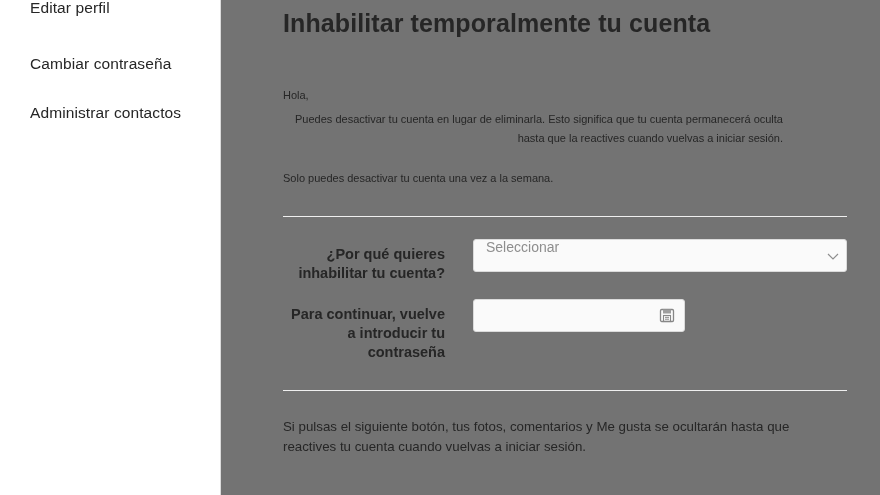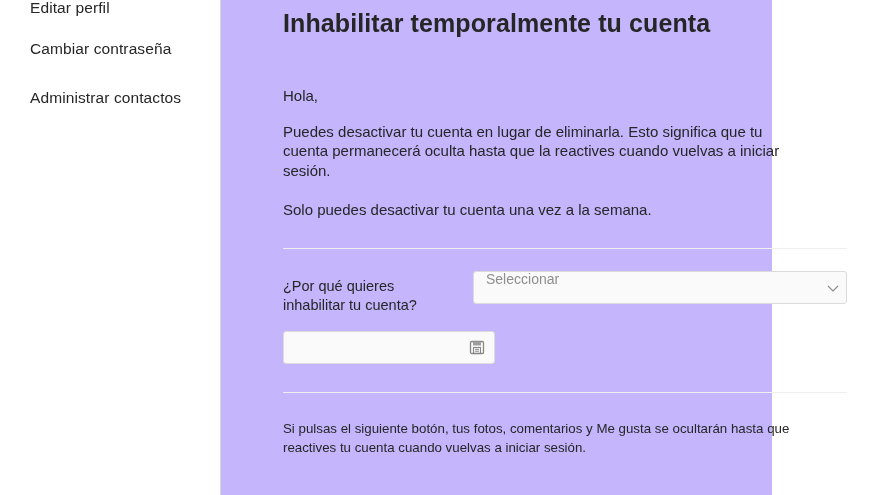--- a/index.html
+++ b/index.html
@@ -6,37 +6,37 @@
   html, body {
     margin: 0; padding: 0;
     width: 880px; height: 495px;
     background: #ffffff;
     font-family: "Liberation Sans", sans-serif;
     color: #262626;
     overflow: hidden;
   }
   .page {
     position: relative;
-    width: 772px; height: 495px;
-    display: flex;
-    background: #c4b5fd;
+    width: 880px; height: 495px;
+    display: flex;
+    background: #737373;
   }
 
   
   .sidebar {
     width: 221px;
     flex: 0 0 221px;
     border-right: 1px solid #dbdbdb;
     padding-top: 0;
     background: #ffffff;
   }
   .side-item {
     height: 49px;
     display: flex;
-    align-items: center;
+    align-items: flex-end;
     padding-left: 30px;
     font-size: 15.5px;
     color: #262626;
     letter-spacing: 0.1px;
     white-space: nowrap;
     cursor: pointer;
   }
   .side-item:first-child {
     height: 24px;
     align-items: flex-start;
@@ -52,50 +52,51 @@
   }
   .title {
     font-size: 25px;
     font-weight: 700;
     color: #262626;
     margin: 8px 0 0 0;
     letter-spacing: 0.1px;
     line-height: 30px;
   }
   .para {
-    font-size: 15px;
+    font-size: 11px;
     line-height: 19.5px;
     color: #262626;
     margin: 0;
   }
   .p-greet { margin-top: 48px; }
-  .p-body  { margin-top: 16px; max-width: 500px; }
+  .p-body  { margin-top: 4px; max-width: 500px; text-align: right; }
   .p-once  { margin-top: 20px; }
 
   .hr {
     border: none;
     border-top: 1px solid #efefef;
     margin: 28px 0 0 0;
   }
 
   
   .form {
     margin-top: 22px;
   }
   .form-row {
     display: flex;
     align-items: flex-start;
     margin-bottom: 16px;
   }
   .form-label {
     width: 190px;
     flex: 0 0 190px;
+    text-align: right;
     padding-right: 28px;
     font-size: 14.5px;
-    font-weight: normal;
+    font-weight: bold;
     color: #262626;
     line-height: 19px;
     padding-top: 6px;
   }
   .select-wrap {
     position: relative;
     width: 374px;
     height: 33px;
   }
   .select-box {
@@ -184,20 +185,21 @@
           <div class="select-box">Seleccionar</div>
           <span class="chev">
             <svg width="12" height="12" viewBox="0 0 12 12" aria-hidden="true">
               <polyline points="1,3 6,8 11,3" fill="none" stroke="#8e8e8e" stroke-width="1.2"></polyline>
             </svg>
           </span>
         </div>
       </div>
 
       <div class="form-row">
+        <div class="form-label">Para continuar, vuelve a introducir tu contraseña</div>
         <div class="pwd-wrap">
           <input class="pwd-box" type="password" placeholder="" style="">
           <span class="pwd-icon">
             <svg width="19" height="19" viewBox="0 0 19 19" aria-hidden="true">
               <rect x="2.5" y="3.5" width="13" height="12" rx="1.2" fill="none" stroke="#5b5b5b" stroke-width="1.3"></rect>
               <rect x="5" y="3.5" width="8" height="4" fill="#7c7c7c"></rect>
               <rect x="5.5" y="9.5" width="7" height="6" fill="none" stroke="#5b5b5b" stroke-width="1.1"></rect>
               <line x1="7" y1="11.3" x2="11" y2="11.3" stroke="#5b5b5b" stroke-width="1"></line>
               <line x1="7" y1="13.2" x2="11" y2="13.2" stroke="#5b5b5b" stroke-width="1"></line>
             </svg>

